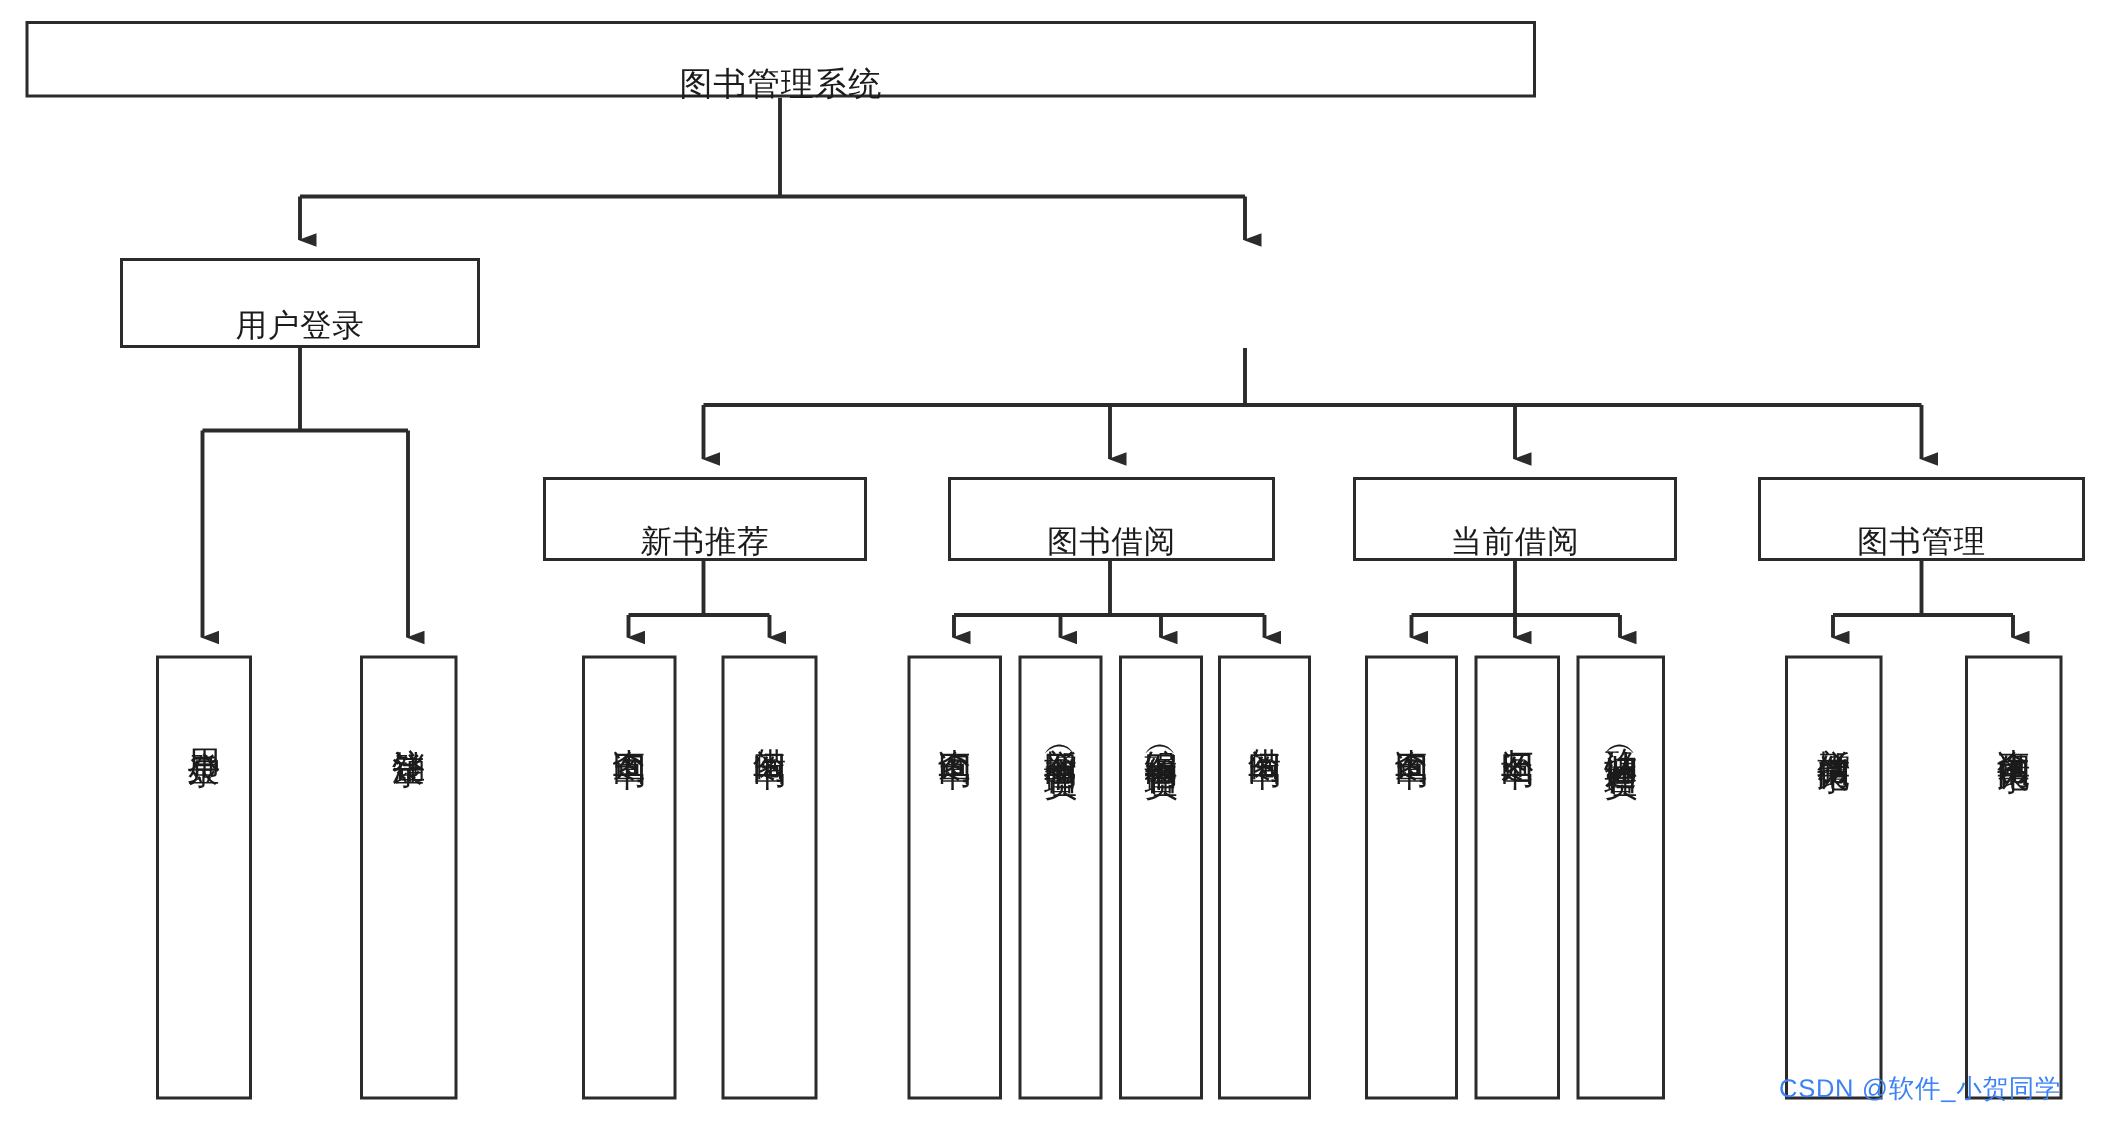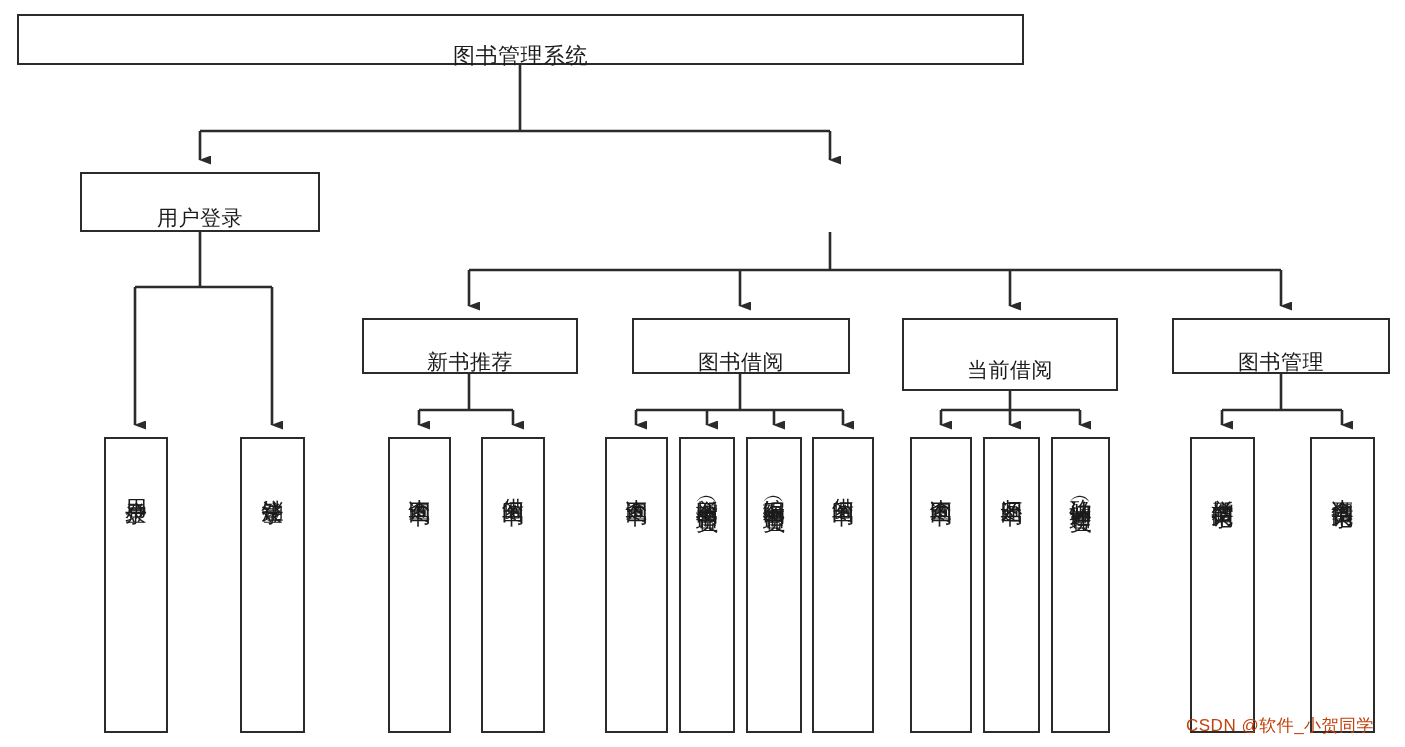--- a/index.html
+++ b/index.html
@@ -59,21 +59,21 @@
     font-size: 22px;
     line-height: 1.0;
     letter-spacing: 2px;
     white-space: nowrap;
   }
   .watermark {
     position: absolute;
     left: 1186px;
     top: 714px;
     font-size: 17px;
-    color: #c2410c;
+    color: #3b82f6;
     white-space: nowrap;
     letter-spacing: 0.5px;
   }
 </style>
 </head>
 <body>
 
 <div id="canvas">
 
   <svg class="wires" viewBox="0 0 1405 747" xmlns="http://www.w3.org/2000/svg">
@@ -133,21 +133,21 @@
   <div class="node h" style="left:80px; top:172px; width:240px; height:60px;">
     <span class="lbl">用户登录</span>
   </div>
 
   <div class="node h" style="left:362px; top:318px; width:216px; height:56px;">
     <span class="lbl">新书推荐</span>
   </div>
   <div class="node h" style="left:632px; top:318px; width:218px; height:56px;">
     <span class="lbl">图书借阅</span>
   </div>
-  <div class="node h" style="left:902px; top:318px; width:216px; height:73px;">
+  <div class="node h" style="left:902px; top:318px; width:216px; height:56px;">
     <span class="lbl">当前借阅</span>
   </div>
   <div class="node h" style="left:1172px; top:318px; width:218px; height:56px;">
     <span class="lbl">图书管理</span>
   </div>
 
   <div class="node v" style="left:104px; top:437px; width:64px; height:296px;">
     <span class="lbl">用户登录</span>
   </div>
   <div class="node v" style="left:240px; top:437px; width:65px; height:296px;">

